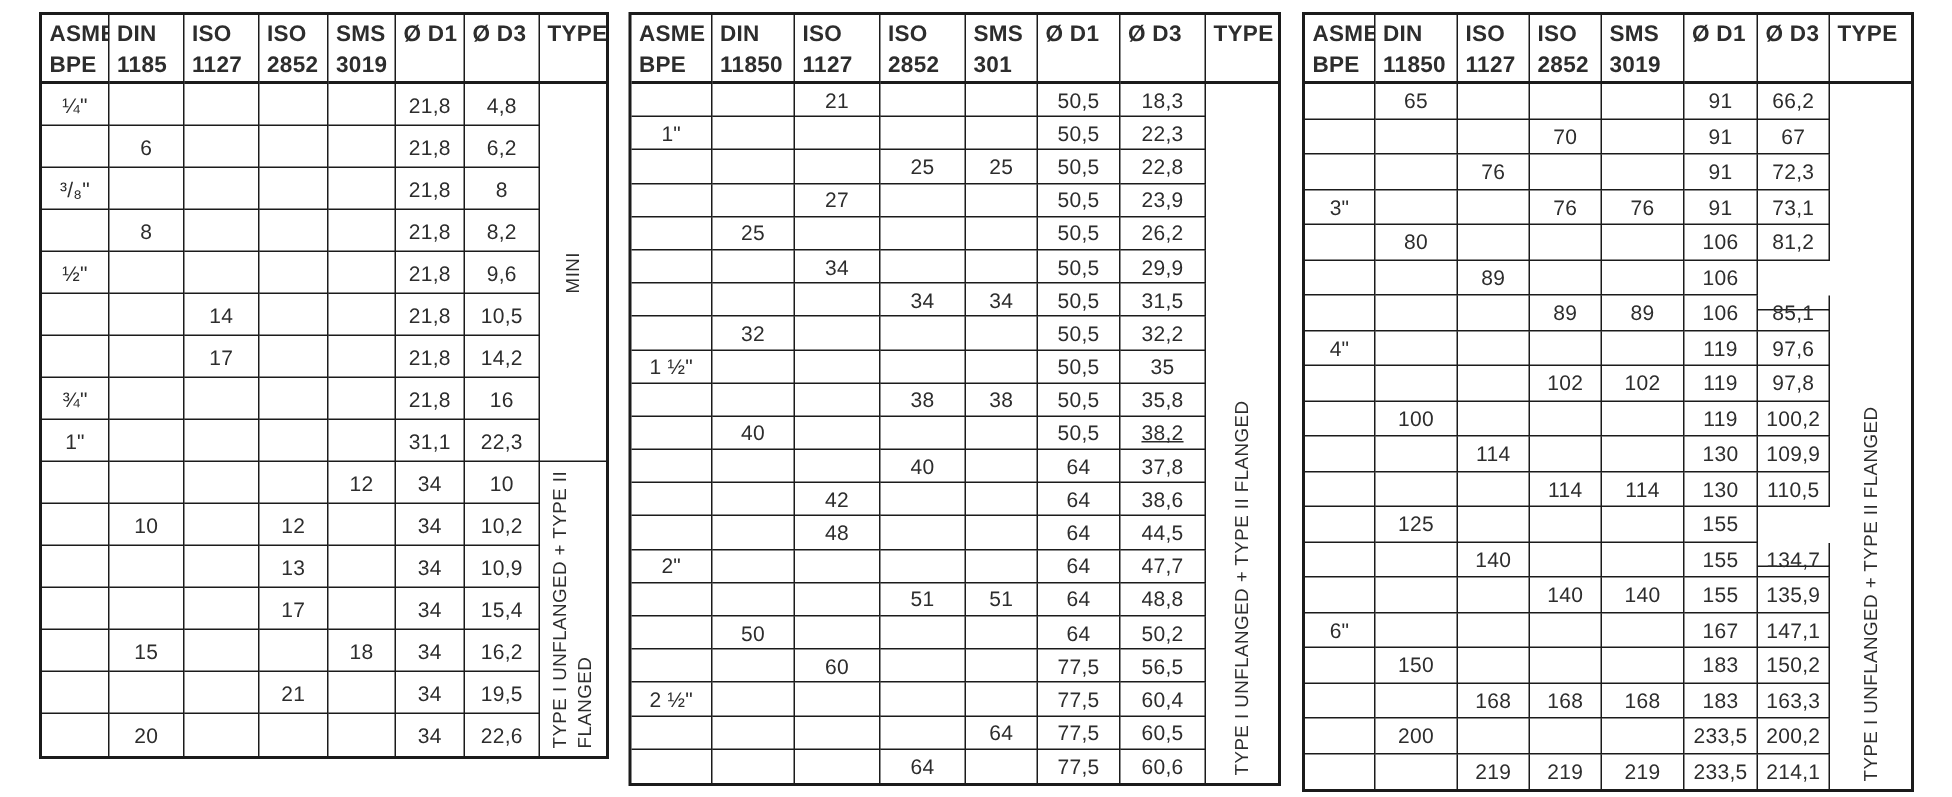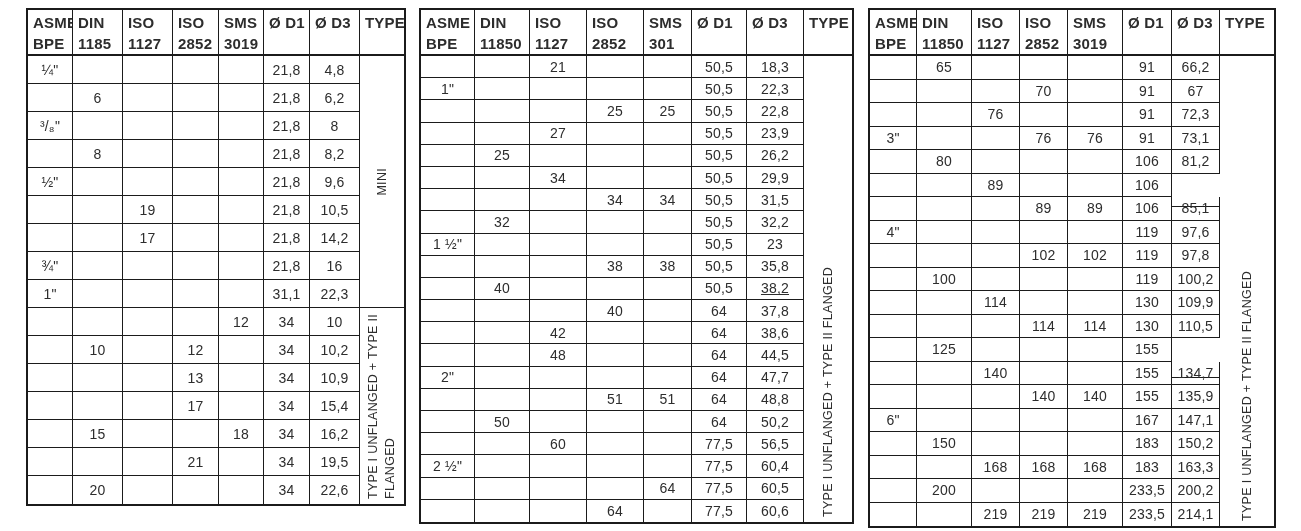--- a/index.html
+++ b/index.html
@@ -115,21 +115,21 @@
     <div class="dc" style="grid-area: 5 / 7;">8,2</div>
     <div class="dc" style="grid-area: 6 / 1;">½"</div>
     <div class="dc" style="grid-area: 6 / 2;"></div>
     <div class="dc" style="grid-area: 6 / 3;"></div>
     <div class="dc" style="grid-area: 6 / 4;"></div>
     <div class="dc" style="grid-area: 6 / 5;"></div>
     <div class="dc" style="grid-area: 6 / 6;">21,8</div>
     <div class="dc" style="grid-area: 6 / 7;">9,6</div>
     <div class="dc" style="grid-area: 7 / 1;"></div>
     <div class="dc" style="grid-area: 7 / 2;"></div>
-    <div class="dc" style="grid-area: 7 / 3;">19</div>
+    <div class="dc" style="grid-area: 7 / 3;">14</div>
     <div class="dc" style="grid-area: 7 / 4;"></div>
     <div class="dc" style="grid-area: 7 / 5;"></div>
     <div class="dc" style="grid-area: 7 / 6;">21,8</div>
     <div class="dc" style="grid-area: 7 / 7;">10,5</div>
     <div class="dc" style="grid-area: 8 / 1;"></div>
     <div class="dc" style="grid-area: 8 / 2;"></div>
     <div class="dc" style="grid-area: 8 / 3;">17</div>
     <div class="dc" style="grid-area: 8 / 4;"></div>
     <div class="dc" style="grid-area: 8 / 5;"></div>
     <div class="dc" style="grid-area: 8 / 6;">21,8</div>
@@ -273,21 +273,21 @@
     <div class="dc" style="grid-area: 9 / 4;"></div>
     <div class="dc" style="grid-area: 9 / 5;"></div>
     <div class="dc" style="grid-area: 9 / 6;">50,5</div>
     <div class="dc" style="grid-area: 9 / 7;">32,2</div>
     <div class="dc" style="grid-area: 10 / 1;">1 ½"</div>
     <div class="dc" style="grid-area: 10 / 2;"></div>
     <div class="dc" style="grid-area: 10 / 3;"></div>
     <div class="dc" style="grid-area: 10 / 4;"></div>
     <div class="dc" style="grid-area: 10 / 5;"></div>
     <div class="dc" style="grid-area: 10 / 6;">50,5</div>
-    <div class="dc" style="grid-area: 10 / 7;">23</div>
+    <div class="dc" style="grid-area: 10 / 7;">35</div>
     <div class="dc" style="grid-area: 11 / 1;"></div>
     <div class="dc" style="grid-area: 11 / 2;"></div>
     <div class="dc" style="grid-area: 11 / 3;"></div>
     <div class="dc" style="grid-area: 11 / 4;">38</div>
     <div class="dc" style="grid-area: 11 / 5;">38</div>
     <div class="dc" style="grid-area: 11 / 6;">50,5</div>
     <div class="dc" style="grid-area: 11 / 7;">35,8</div>
     <div class="dc" style="grid-area: 12 / 1;"></div>
     <div class="dc" style="grid-area: 12 / 2;">40</div>
     <div class="dc" style="grid-area: 12 / 3;"></div>

